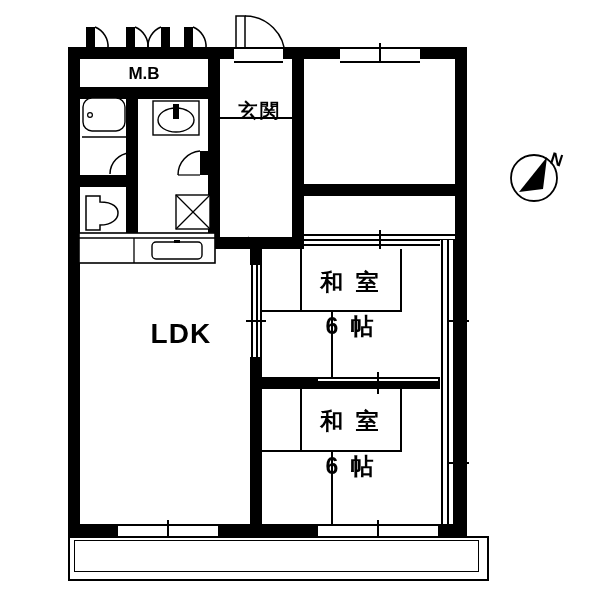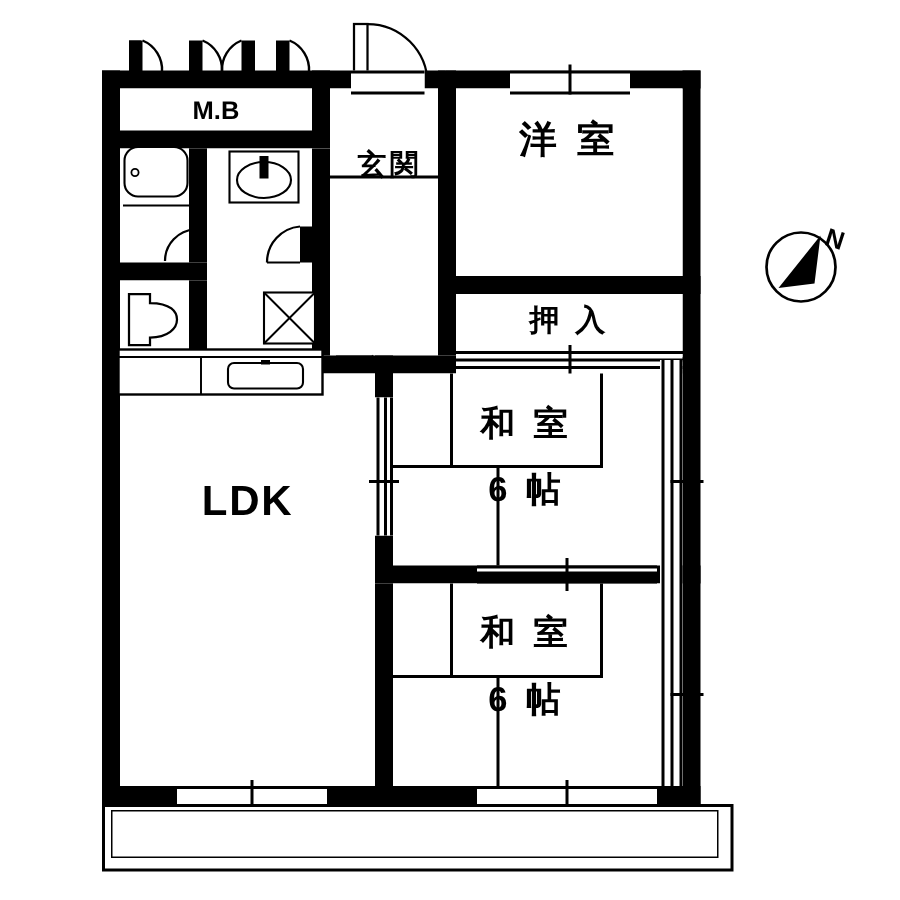--- a/index.html
+++ b/index.html
@@ -159,28 +159,26 @@
 
   <div class="svgbox" style="left:222px;top:236px;width:36px;height:32px;">
     <svg width="36" height="32" viewBox="0 0 36 32">
       <rect x="2" y="1" width="24" height="9" fill="#000"></rect>
       <path d="M26 1 A26 26 0 0 1 26 30" fill="none" stroke="#000" stroke-width="1.5"></path>
     </svg>
   </div>
 
   <div class="room" style="left:304px;top:59px;width:151px;height:125px;"></div>
   <div class="wall" style="left:292px;top:184px;width:175px;height:12px;"></div>
-  <div class="lbl lbl-jp" style="left:304px;top:78px;width:151px;height:30px;font-size:25px;">洋 室</div>
 
   <div class="thin" style="left:340px;top:47px;width:80px;height:12px;background:#fff;
               border-top:2px solid #000;border-bottom:2px solid #000;"></div>
   <div class="thin" style="left:379px;top:43px;width:2px;height:20px;"></div>
 
   <div class="room" style="left:304px;top:196px;width:151px;height:42px;"></div>
-  <div class="lbl lbl-jp" style="left:304px;top:200px;width:151px;height:28px;font-size:20px;">押 入</div>
 
   <div class="thin" style="left:304px;top:234px;width:160px;height:2px;"></div>
   <div class="thin" style="left:304px;top:239px;width:160px;height:2px;"></div>
   <div class="thin" style="left:304px;top:244px;width:160px;height:2px;"></div>
   <div class="thin" style="left:379px;top:230px;width:2px;height:22px;"></div>
 
   <div class="room" style="left:262px;top:249px;width:193px;height:128px;"></div>
   <div class="wall" style="left:262px;top:377px;width:205px;height:12px;"></div>
   <div class="wall" style="left:250px;top:237px;width:12px;height:28px;"></div>
   <div class="wall" style="left:250px;top:357px;width:12px;height:32px;"></div>
@@ -206,21 +204,21 @@
   <div class="thin" style="left:318px;top:382px;width:120px;height:2px;background:#000;"></div>
   <div class="thin" style="left:318px;top:387px;width:120px;height:2px;background:#000;"></div>
   <div class="thin" style="left:377px;top:372px;width:2px;height:22px;"></div>
 
   <div class="room" style="left:440px;top:240px;width:15px;height:284px;"></div>
   <div class="thin" style="left:441px;top:240px;width:2px;height:284px;"></div>
   <div class="thin" style="left:447px;top:240px;width:2px;height:284px;"></div>
   <div class="thin" style="left:453px;top:240px;width:2px;height:284px;"></div>
 
   <div class="room" style="left:80px;top:249px;width:170px;height:275px;"></div>
-  <div class="lbl" style="left:85px;top:318px;width:160px;height:32px;font-size:28px;letter-spacing:.04em;">LDK</div>
+  <div class="lbl" style="left:101px;top:318px;width:160px;height:32px;font-size:28px;letter-spacing:.04em;">LDK</div>
 
   <div class="svgbox" style="left:78px;top:232px;width:146px;height:36px;">
     <svg width="146" height="36" viewBox="0 0 146 36">
       <rect x="1" y="1" width="136" height="30" fill="#fff" stroke="#000" stroke-width="1.6"></rect>
       <line x1="1" y1="6" x2="137" y2="6" stroke="#000" stroke-width="1.3"></line>
       <line x1="56" y1="6" x2="56" y2="31" stroke="#000" stroke-width="1.3"></line>
       <rect x="74" y="10" width="50" height="17" rx="4" ry="4" fill="#fff" stroke="#000" stroke-width="1.4"></rect>
       <rect x="96" y="8" width="6" height="3" fill="#000"></rect>
     </svg>
   </div>

